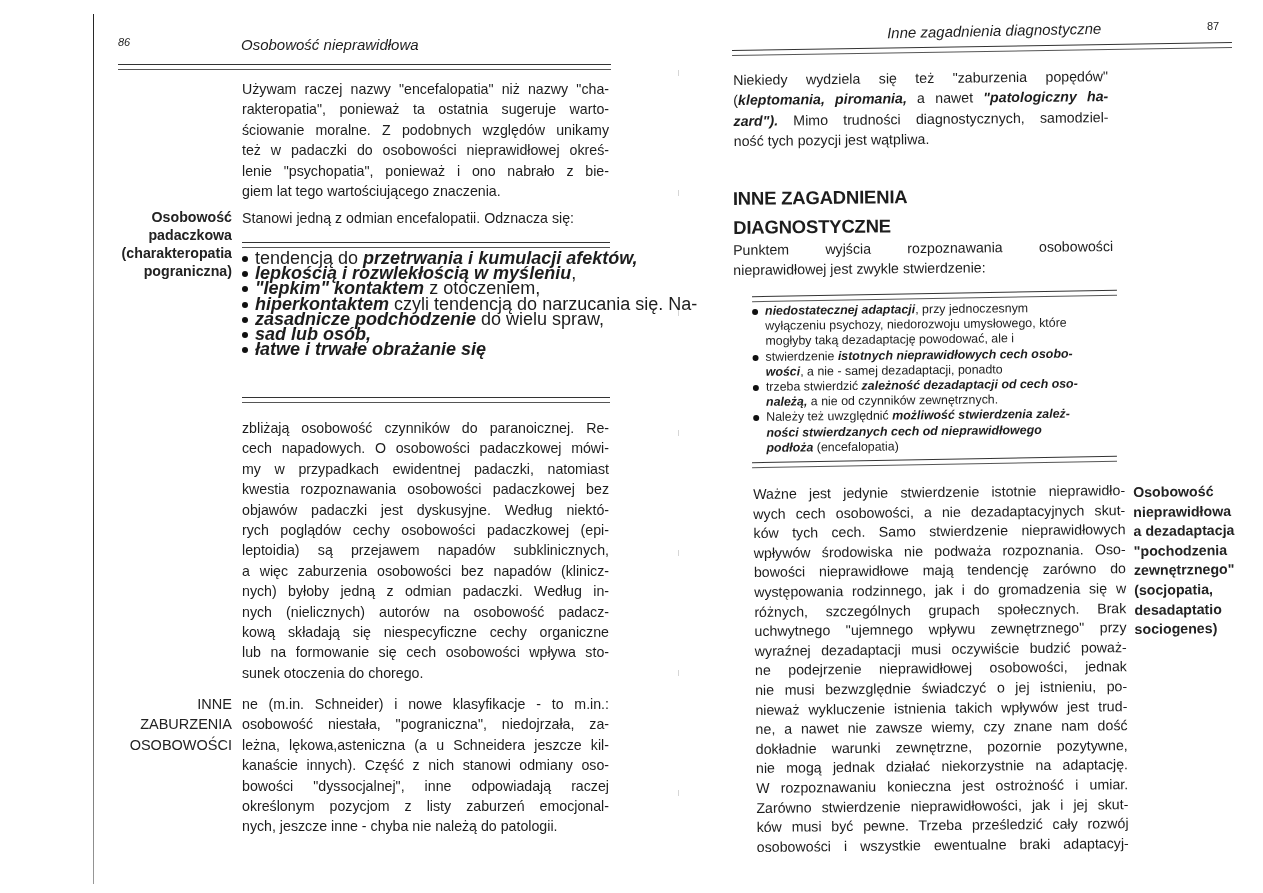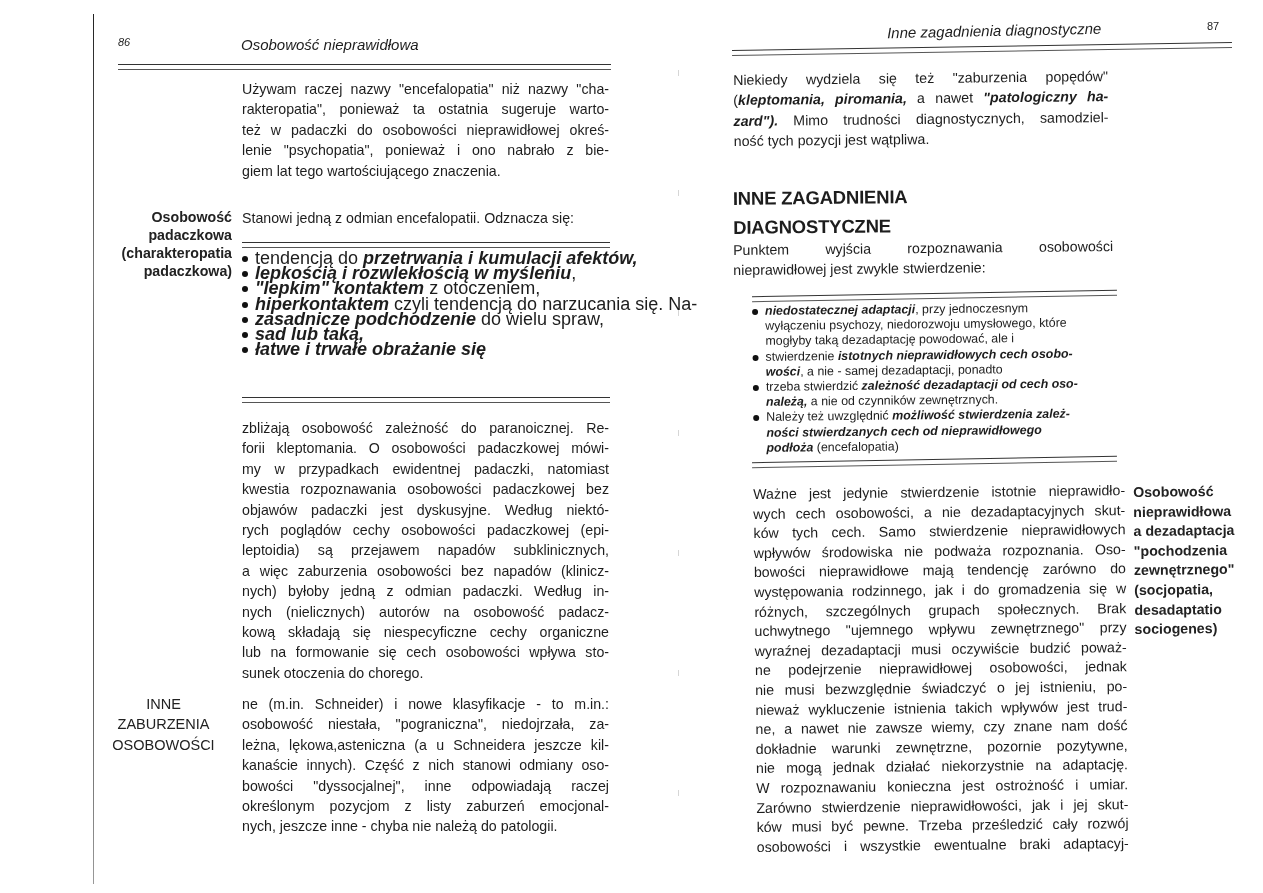--- a/index.html
+++ b/index.html
@@ -70,30 +70,31 @@
   <div class="gutter-noise"></div>
 
   <div>
     <span class="pg-num left">86</span>
     <span class="running-head left">Osobowość nieprawidłowa</span>
     <div class="rule left-head"></div>
 
     <div class="para" style="left:242px; top:79px; width:367px;">
       <span class="line">Używam raczej nazwy "encefalopatia" niż nazwy "cha-</span>
       <span class="line">rakteropatia", ponieważ ta ostatnia sugeruje warto-</span>
+      <span class="line">ściowanie moralne. Z podobnych względów unikamy</span>
       <span class="line">też w padaczki do osobowości nieprawidłowej okreś-</span>
       <span class="line">lenie "psychopatia", ponieważ i ono nabrało z bie-</span>
       <span class="line last">giem lat tego wartościującego znaczenia.</span>
     </div>
 
     <div class="margin-note right-align" style="left:95px; top:208px; width:137px;">
       <span class="ln">Osobowość</span>
       <span class="ln">padaczkowa</span>
       <span class="ln">(charakteropatia</span>
-      <span class="ln">padaczkowa)</span>
+      <span class="ln">pograniczna)</span>
     </div>
     <div class="para" style="left:242px; top:208px; width:370px;">
       <span class="line last">Stanowi jedną z odmian encefalopatii. Odznacza się:</span>
     </div>
     <div class="rule box-top-l"></div>
 
     <ul class="bullets" style="left:240px; top:251px; width:372px;">
       <li>
         <span class="ln"><span>tendencją do </span><span class="bi">przetrwania i kumulacji afektów,</span></span>
       </li>
@@ -103,45 +104,45 @@
       <li>
         <span class="ln"><span class="bi">"lepkim" kontaktem</span><span> z otoczeniem,</span></span>
       </li>
       <li>
         <span class="ln"><span class="bi">hiperkontaktem</span><span> czyli tendencją do narzucania się. Na-</span></span>
       </li>
       <li>
         <span class="ln"><span class="bi">zasadnicze podchodzenie</span><span> do wielu spraw,</span></span>
       </li>
       <li>
-        <span class="ln bi">sad lub taką,</span>
+        <span class="ln bi">sad lub osób,</span>
       </li>
       <li>
         <span class="ln bi">łatwe i trwałe obrażanie się</span>
       </li>
     </ul>
     <div class="rule box-bot-l"></div>
 
     <div class="para" style="left:242px; top:418px; width:367px;">
-      <span class="line">zbliżają osobowość zależność do paranoicznej. Re-</span>
-      <span class="line">forii kleptomania. O osobowości padaczkowej mówi-</span>
+      <span class="line">zbliżają osobowość czynników do paranoicznej. Re-</span>
+      <span class="line">cech napadowych. O osobowości padaczkowej mówi-</span>
       <span class="line">my w przypadkach ewidentnej padaczki, natomiast</span>
       <span class="line">kwestia rozpoznawania osobowości padaczkowej bez</span>
       <span class="line">objawów padaczki jest dyskusyjne. Według niektó-</span>
       <span class="line">rych poglądów cechy osobowości padaczkowej (epi-</span>
       <span class="line">leptoidia) są przejawem napadów subklinicznych,</span>
       <span class="line">a więc zaburzenia osobowości bez napadów (klinicz-</span>
       <span class="line">nych) byłoby jedną z odmian padaczki. Według in-</span>
       <span class="line">nych (nielicznych) autorów na osobowość padacz-</span>
       <span class="line">kową składają się niespecyficzne cechy organiczne</span>
       <span class="line">lub na formowanie się cech osobowości wpływa sto-</span>
       <span class="line last">sunek otoczenia do chorego.</span>
     </div>
 
-    <div class="margin-note right-align" style="left:95px; top:694px; width:137px; font-weight:normal; font-size:14.5px; line-height:20.4px;text-align:center;">
+    <div class="margin-note right-align" style="left:95px; top:694px; width:137px; font-weight:normal; font-size:14.5px; line-height:20.4px;">
       <span class="ln">INNE</span>
       <span class="ln">ZABURZENIA</span>
       <span class="ln">OSOBOWOŚCI</span>
     </div>
     <div class="para" style="left:242px; top:694px; width:367px;">
       <span class="line">ne (m.in. Schneider) i nowe klasyfikacje - to m.in.:</span>
       <span class="line">osobowość niestała, "pograniczna", niedojrzała, za-</span>
       <span class="line">leżna, lękowa,asteniczna (a u Schneidera jeszcze kil-</span>
       <span class="line">kanaście innych). Część z nich stanowi odmiany oso-</span>
       <span class="line">bowości "dyssocjalnej", inne odpowiadają raczej</span>

